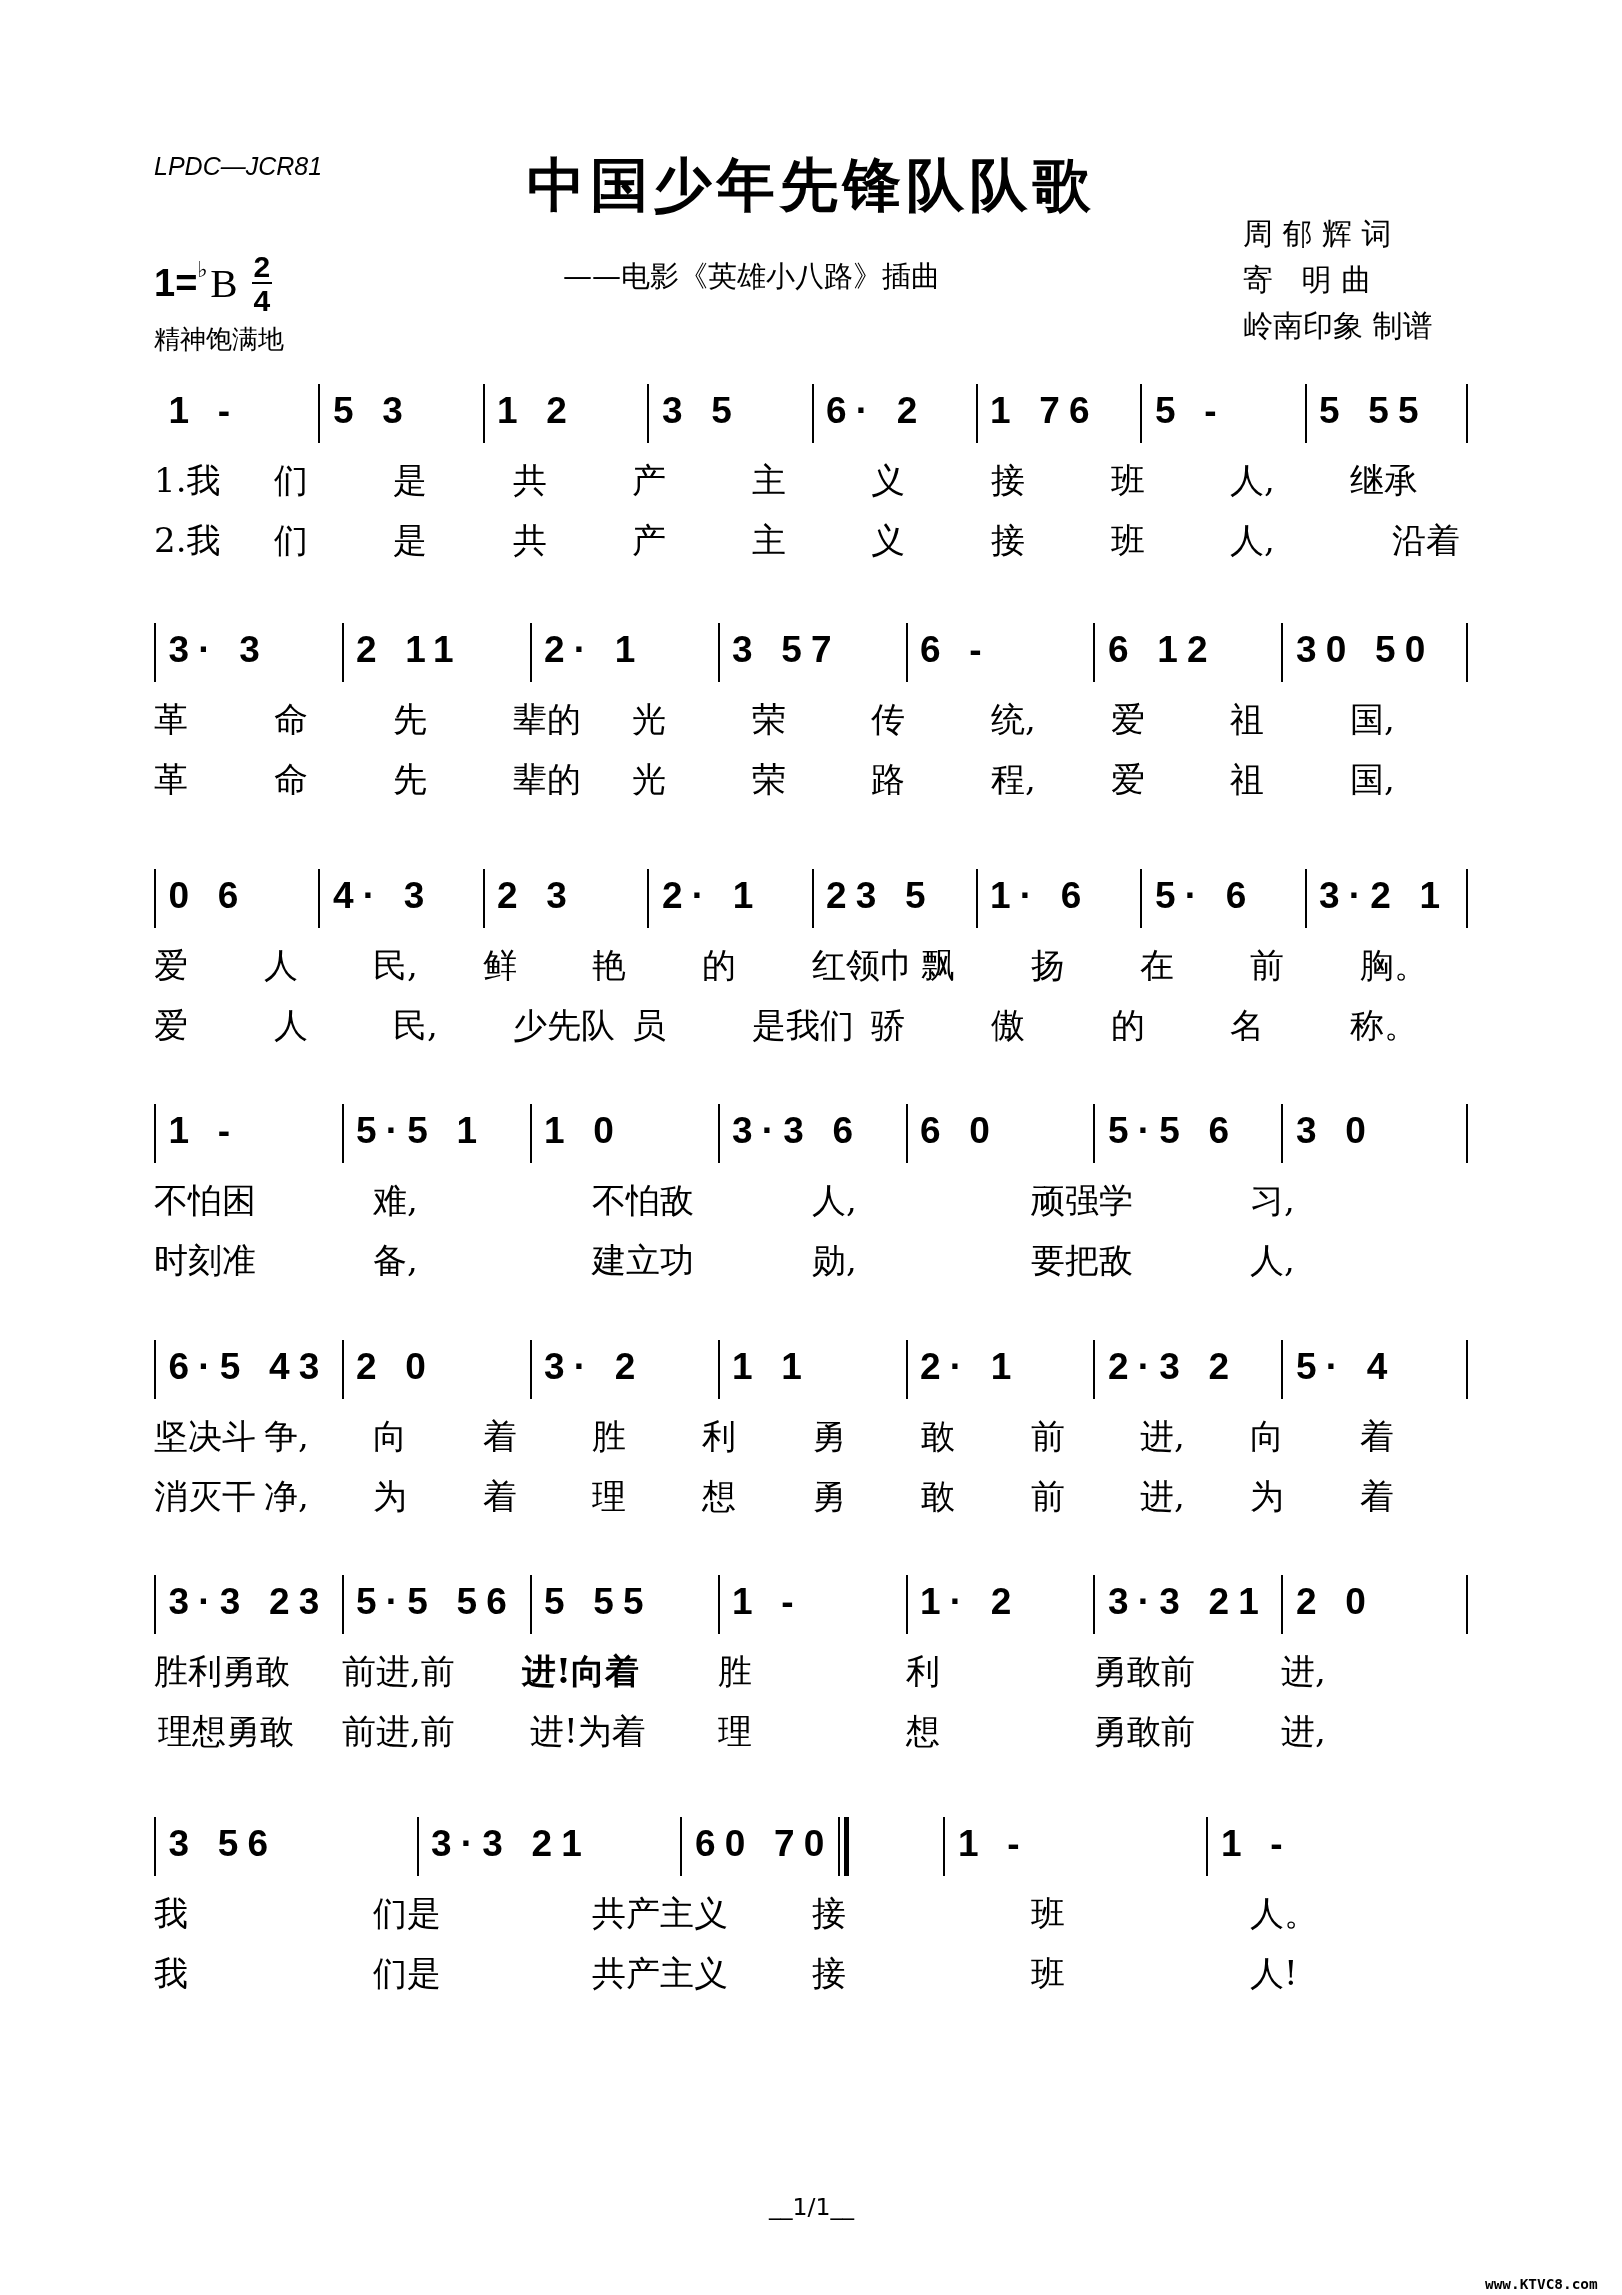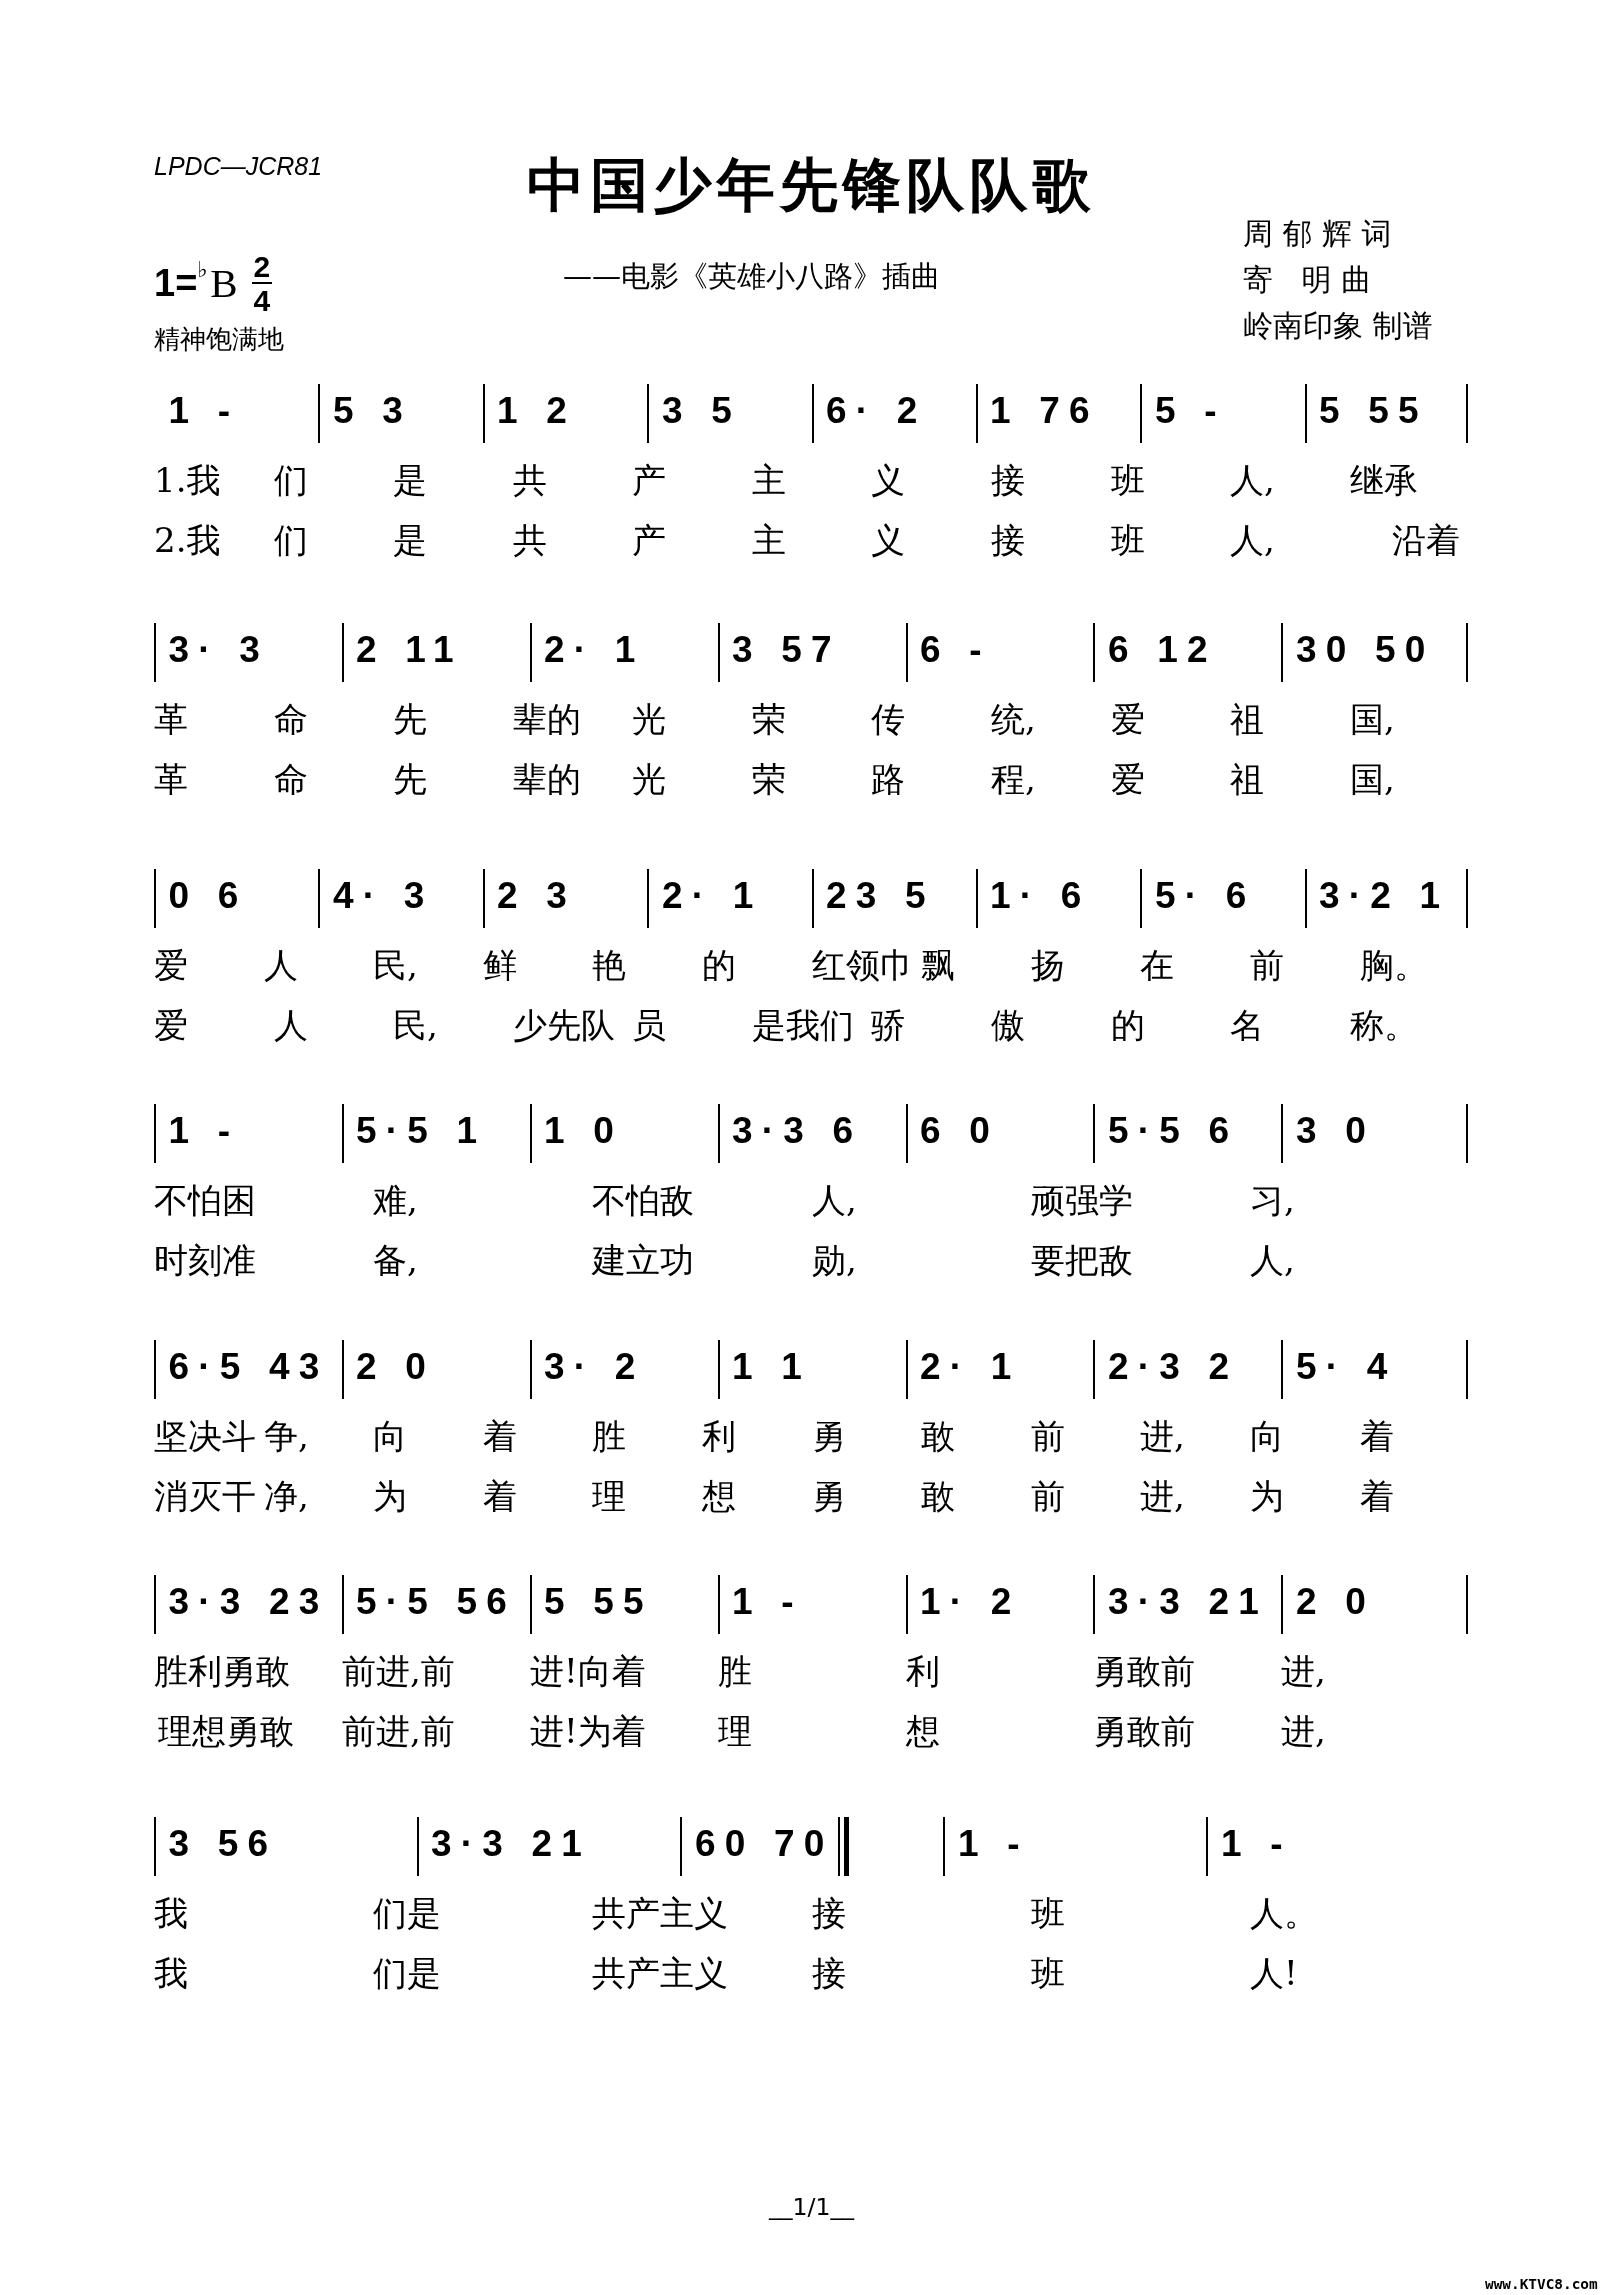--- a/index.html
+++ b/index.html
@@ -288,21 +288,21 @@
         <div class="barline" style="left: 752px;"></div>
         <div class="note" style="left: 954px; letter-spacing: 9.2px;">3·3 21</div>
         <div class="barline" style="left: 939px;"></div>
         <div class="note" style="left: 1142px; letter-spacing: 9.2px;">2 0</div>
         <div class="barline" style="left: 1127px;"></div>
         <div class="barline" style="left: 1312px;"></div>
       </div>
       <div class="lyric">
         <span style="left: 0px;">胜利勇敢</span>
         <span style="left: 188px;">前进,前</span>
-        <span style="left: 376px;">进!向着</span>
+        <span style="left: 368px; font-weight: bold;">进!向着</span>
         <span style="left: 564px;">胜</span>
         <span style="left: 752px;">利</span>
         <span style="left: 939px;">勇敢前</span>
         <span style="left: 1127px;">进,</span>
       </div>
       <div class="lyric">
         <span style="left: 4px;">理想勇敢</span>
         <span style="left: 188px;">前进,前</span>
         <span style="left: 376px;">进!为着</span>
         <span style="left: 564px;">理</span>

